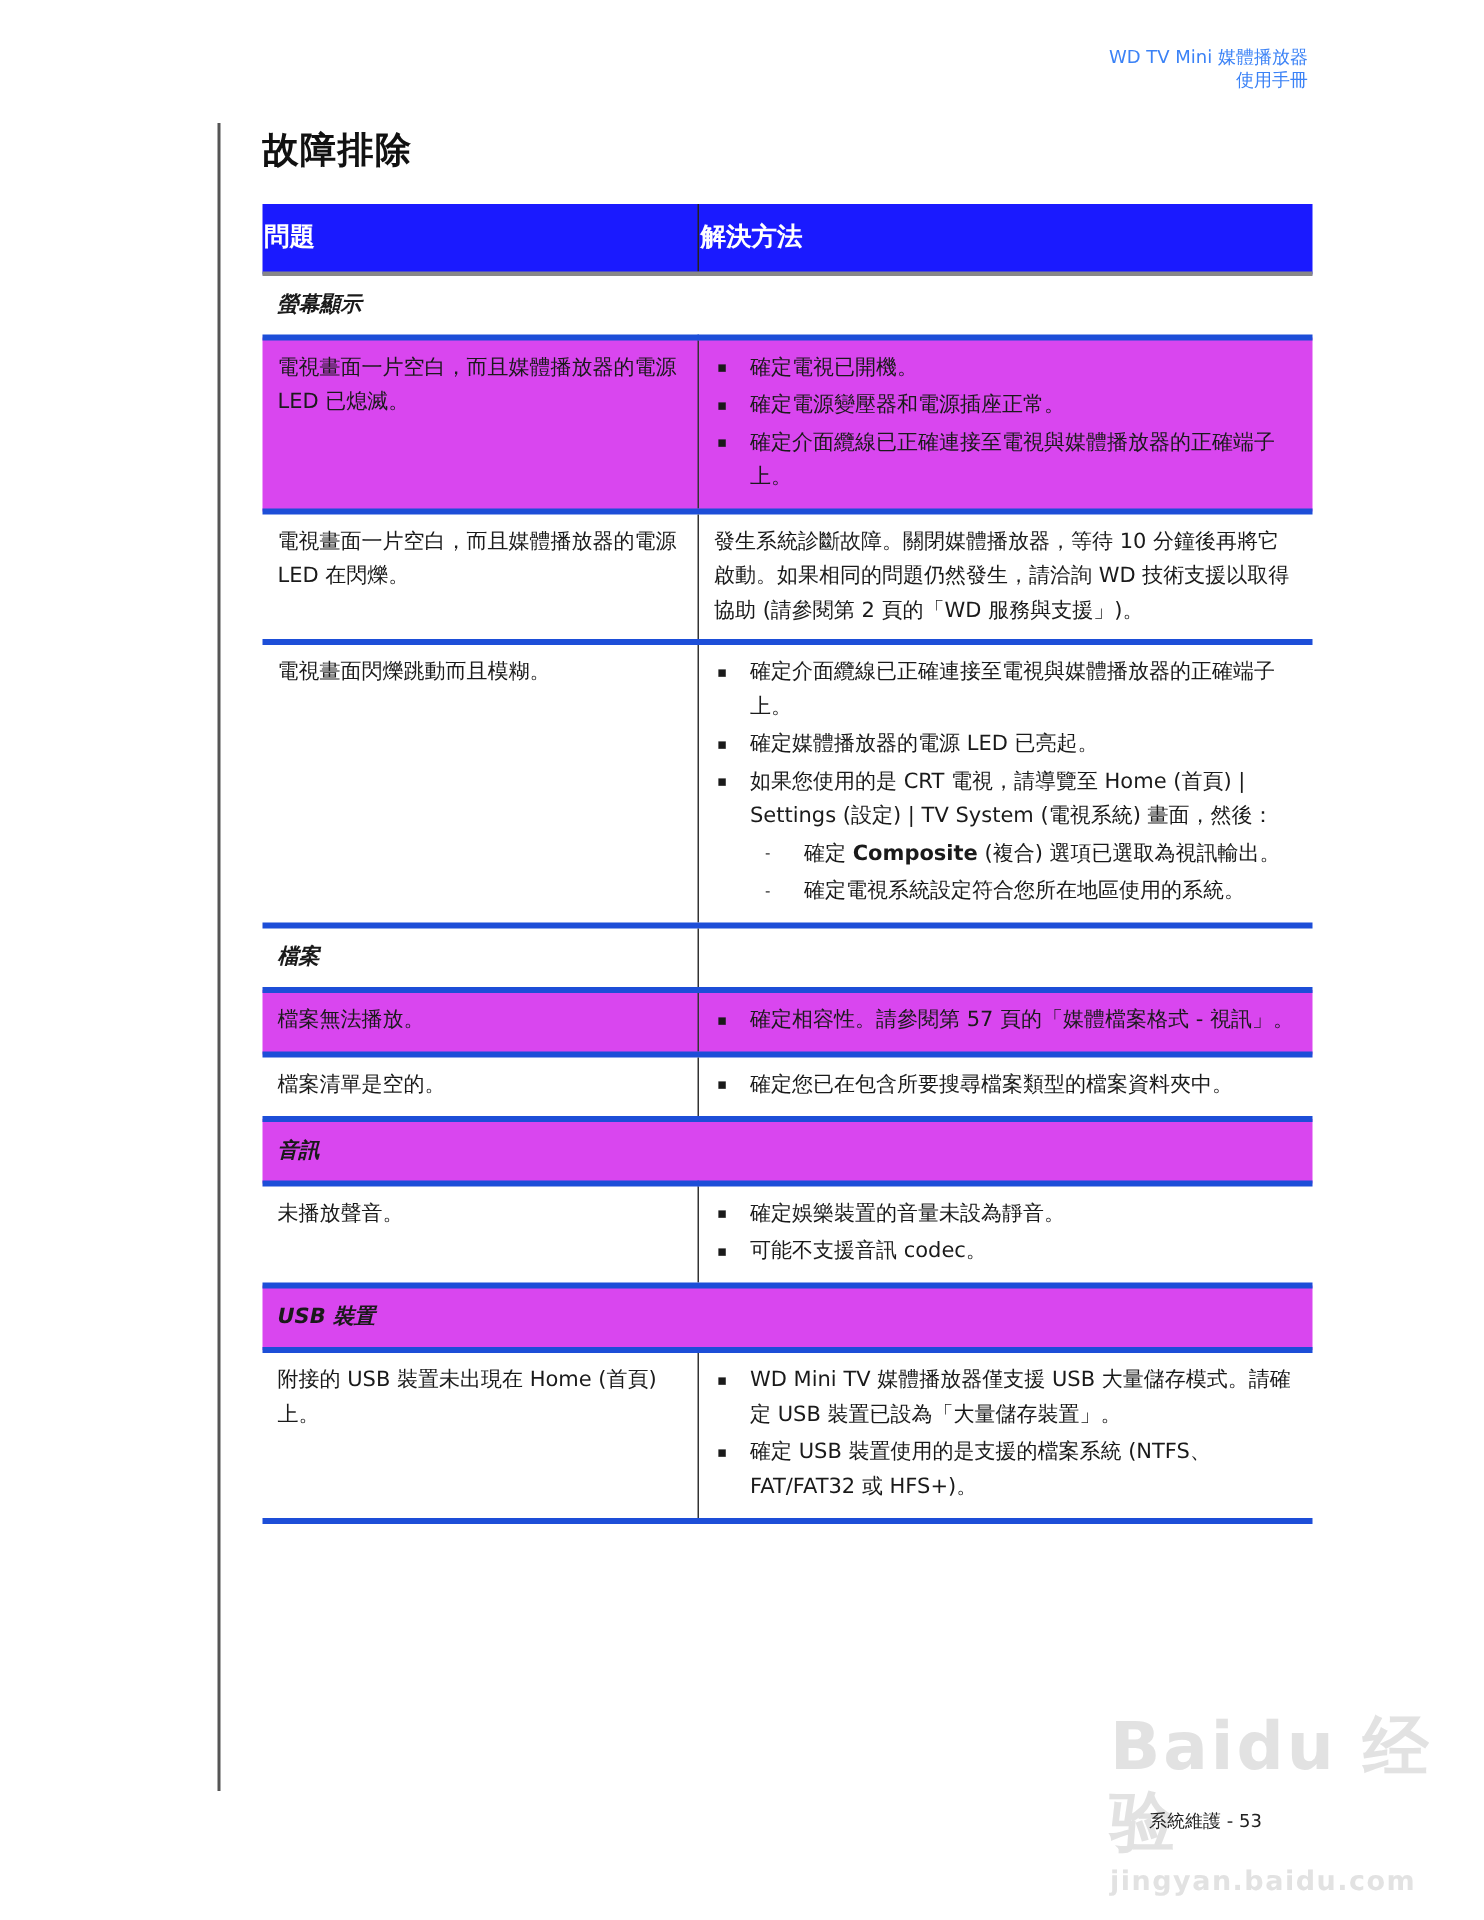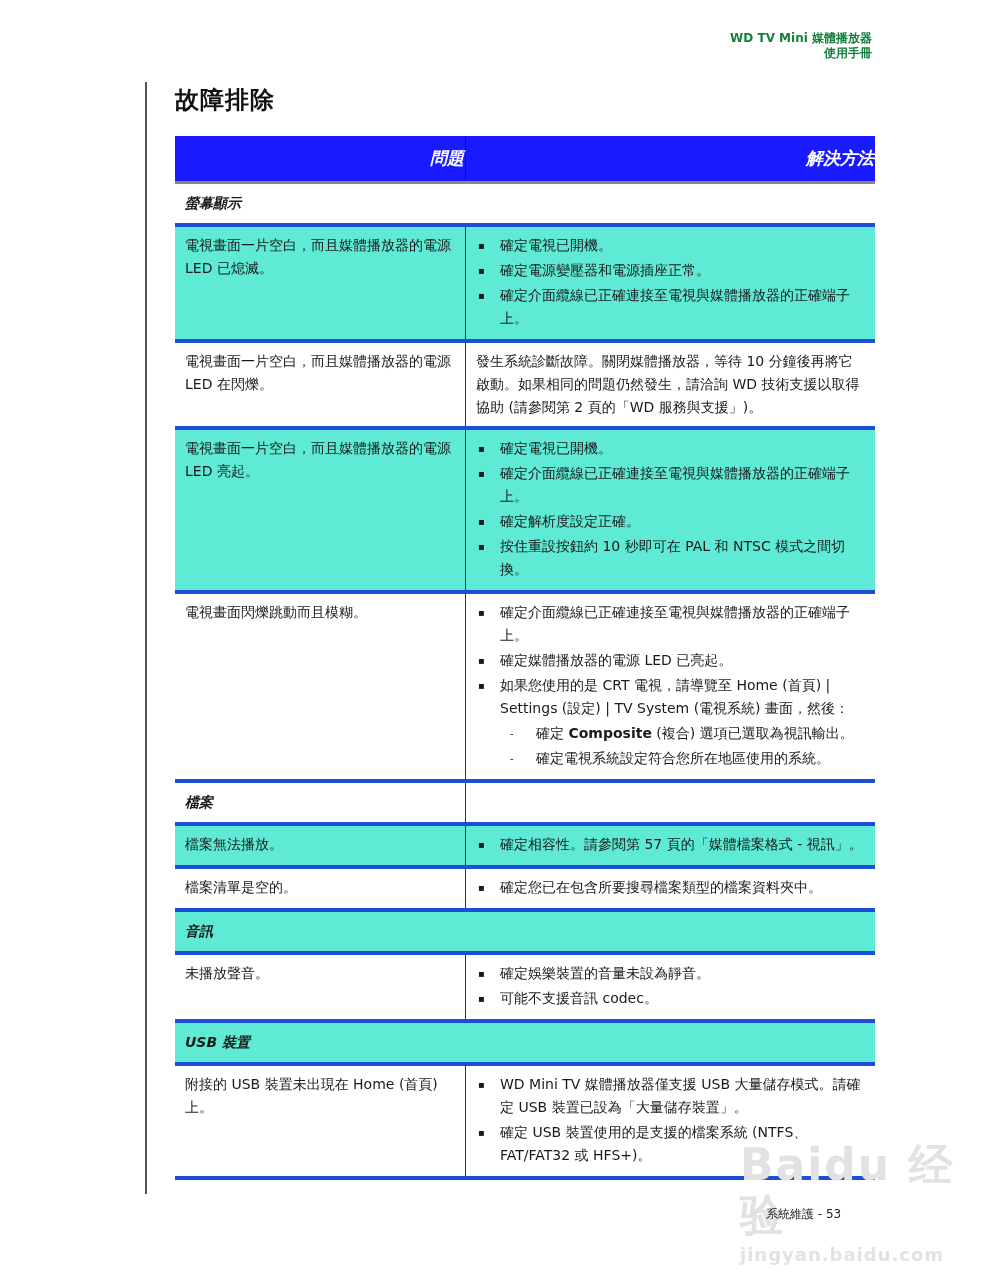--- a/index.html
+++ b/index.html
@@ -1,27 +1,27 @@
 <!DOCTYPE html>
 <html><head>
 <meta charset="utf-8">
 <style>
   html, body { margin:0; padding:0; background:#ffffff; }
   body { width:989px; height:1280px; position:relative; overflow:hidden;
          font-family:"DejaVu Sans","Liberation Sans",sans-serif; color:#1a1a1a; }
-  .hdr { position:absolute; right:117px; top:31px; text-align:right; font-size:12px; line-height:15px; color:#15803d;font-weight:bold; }
+  .hdr { position:absolute; right:117px; top:31px; text-align:right; font-size:12px; line-height:15px; color:#3b82f6; }
   .vline { position:absolute; left:145px; top:82px; width:2px; height:1112px; background:#555; }
   .title { position:absolute; left:175px; top:84px; font-size:24px; font-weight:bold; color:#111; letter-spacing:1px; }
   table.tbl { position:absolute; left:175px; top:136px; width:700px; border-collapse:collapse; font-size:14px; line-height:23px; }
-  table.tbl th { background:#1a1aff; color:#fff; font-weight:bold; font-size:17px; height:43px; text-align:right;
-                 border-right:1px solid #222; border-bottom:3px solid #888;font-style:italic; }
+  table.tbl th { background:#1a1aff; color:#fff; font-weight:bold; font-size:17px; height:43px; text-align:left;
+                 border-right:1px solid #222; border-bottom:3px solid #888; }
   table.tbl th:last-child { border-right:none; }
   table.tbl td { vertical-align:top; padding:7px 10px 7px 10px; border-bottom:4px solid #1d4ed8; }
   table.tbl td.c1 { width:270px; border-right:1px solid #333; }
-  table.tbl tr.lav td { background:#5eead4; }
+  table.tbl tr.lav td { background:#d946ef; }
   table.tbl tr.sec td { font-weight:bold; font-style:italic; padding:8px 10px; }
   ul.b { margin:0; padding:0; list-style:none; }
   ul.b li { position:relative; padding-left:24px; margin-bottom:2px; }
   ul.b li:before { content:"▪"; position:absolute; left:2px; top:0; font-size:10px; }
   ul.d { margin:2px 0 0 0; padding:0; list-style:none; }
   ul.d li { padding-left:36px; position:relative; }
   ul.d li:before { content:"-"; position:absolute; left:10px; }
   .foot { position:absolute; left:766px; top:1206px; font-size:12px; color:#222; }
   .wm { position:absolute; left:740px; top:1140px; width:240px; color:#e2e2e2; font-weight:bold; }
   .wm1 { font-size:44px; letter-spacing:2px; line-height:50px; }
@@ -53,31 +53,20 @@
           <ul class="b">
       <li>確定電視已開機。</li>
       <li>確定電源變壓器和電源插座正常。</li>
       <li>確定介面纜線已正確連接至電視與媒體播放器的正確端子上。</li>
     </ul>
         </td>
   </tr>
   <tr>
     <td class="c1">電視畫面一片空白，而且媒體播放器的電源 LED 在閃爍。</td>
     <td>發生系統診斷故障。關閉媒體播放器，等待 10 分鐘後再將它啟動。如果相同的問題仍然發生，請洽詢 WD 技術支援以取得協助 (請參閱第 2 頁的「WD 服務與支援」)。</td>
-  </tr>
-  <tr class="lav">
-    <td class="c1">電視畫面一片空白，而且媒體播放器的電源 LED 亮起。</td>
-    <td>
-          <ul class="b">
-      <li>確定電視已開機。</li>
-      <li>確定介面纜線已正確連接至電視與媒體播放器的正確端子上。</li>
-      <li>確定解析度設定正確。</li>
-      <li>按住重設按鈕約 10 秒即可在 PAL 和 NTSC 模式之間切換。</li>
-    </ul>
-        </td>
   </tr>
   <tr>
     <td class="c1">電視畫面閃爍跳動而且模糊。</td>
     <td>
           <ul class="b">
       <li>確定介面纜線已正確連接至電視與媒體播放器的正確端子上。</li>
       <li>確定媒體播放器的電源 LED 已亮起。</li>
       <li><span>如果您使用的是 CRT 電視，請導覽至 Home (首頁) | Settings (設定) | TV System (電視系統) 畫面，然後：</span>
         <ul class="d">
           <li><span>確定 </span><b>Composite</b><span> (複合) 選項已選取為視訊輸出。</span></li>

